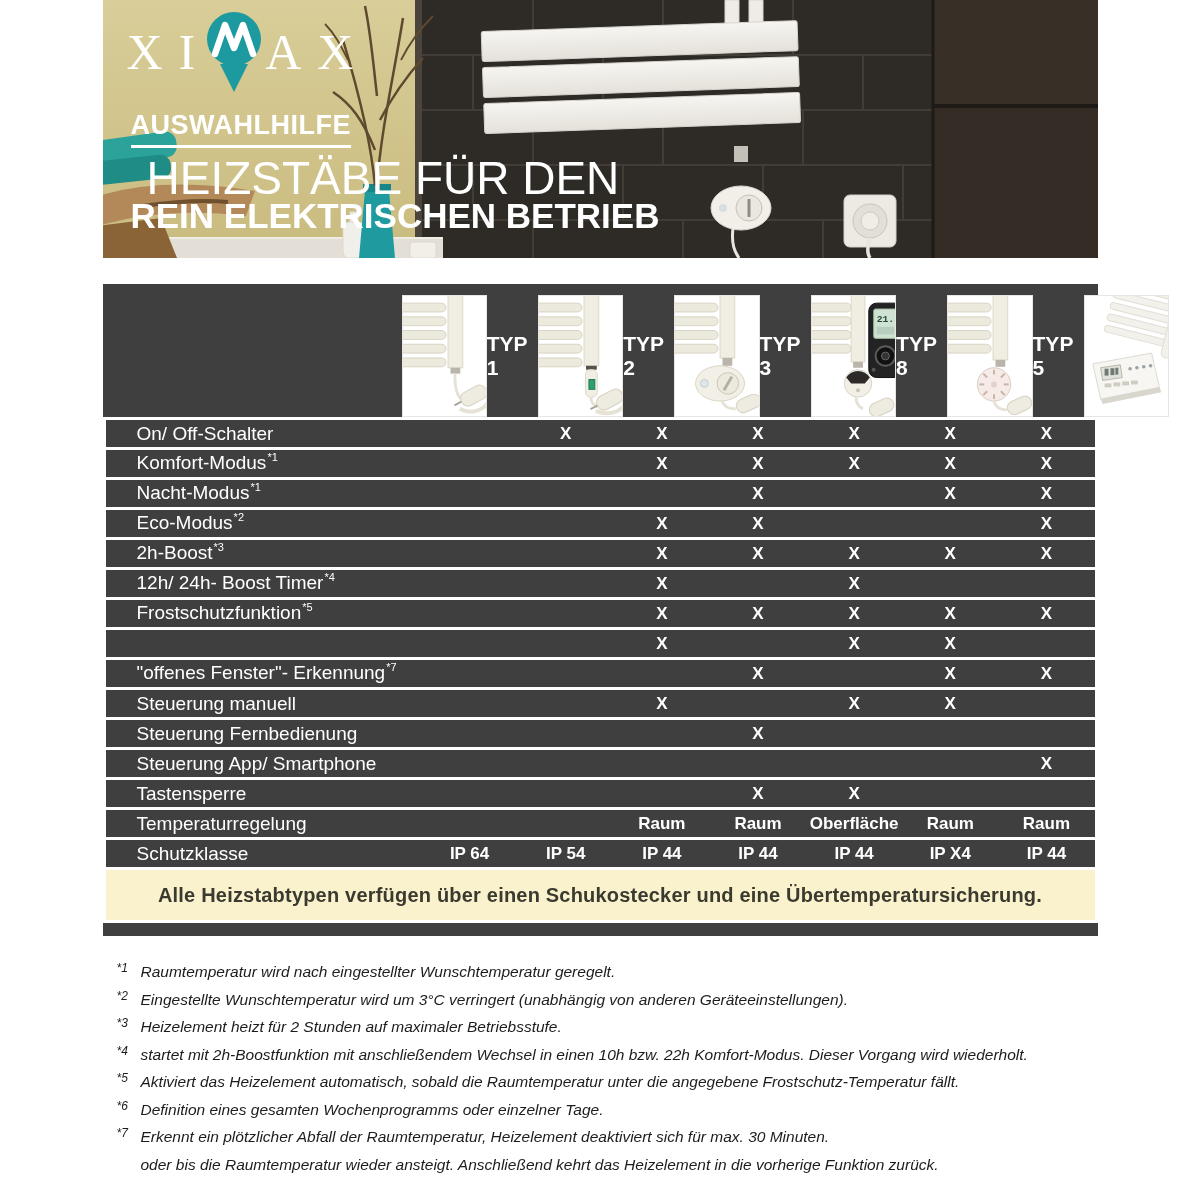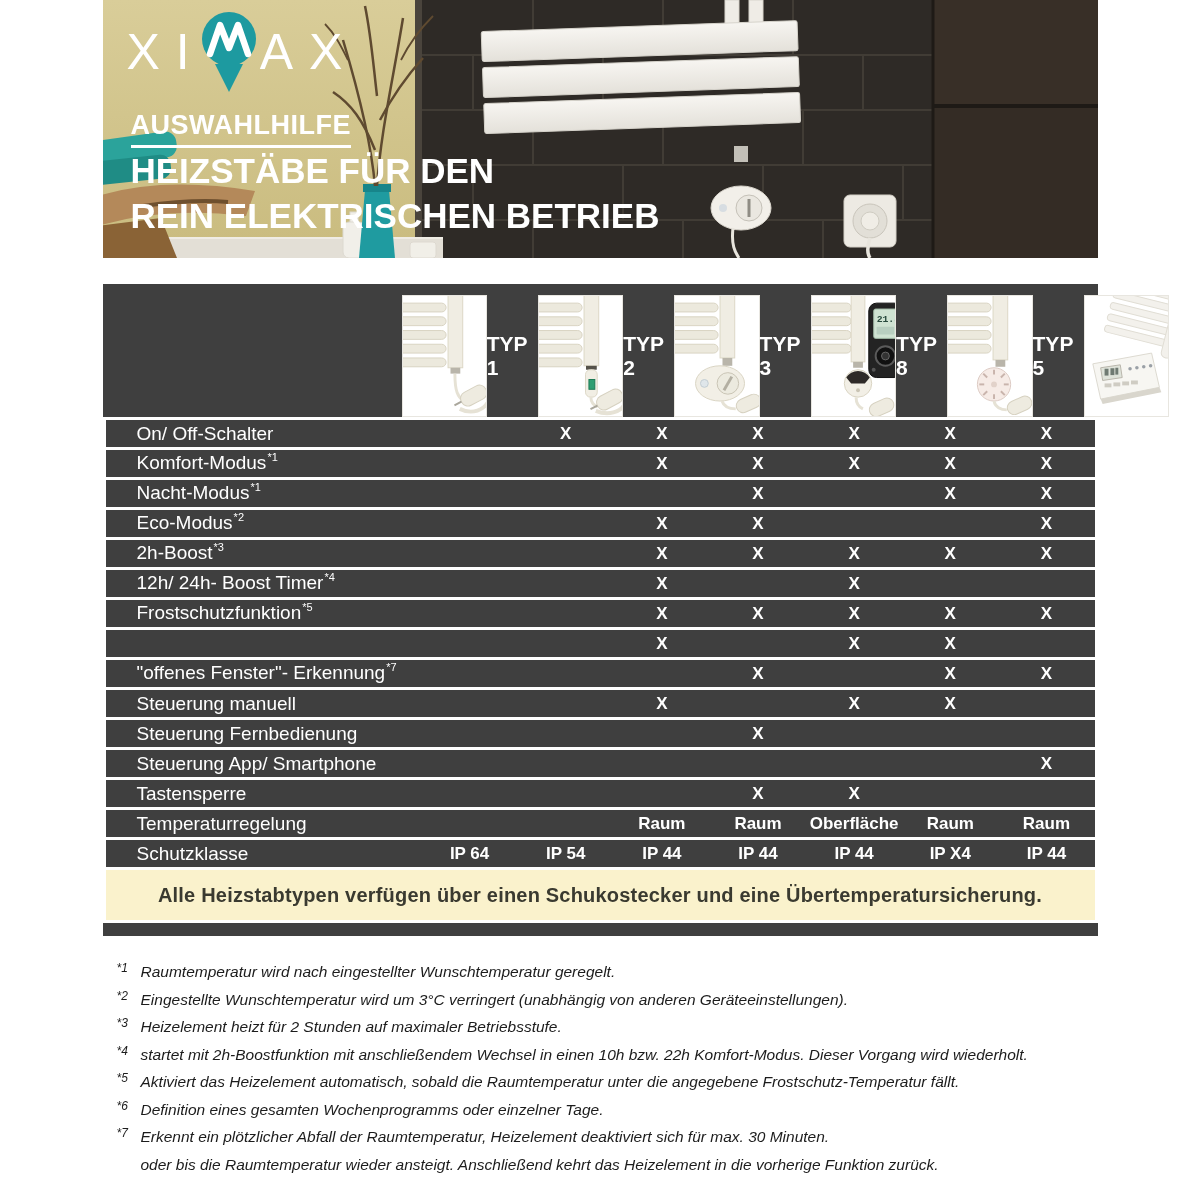--- a/index.html
+++ b/index.html
@@ -3,26 +3,26 @@
 <meta charset="utf-8">
 <style>
   html,body{margin:0;padding:0;background:#ffffff;}
   body{width:1200px;font-family:"Liberation Sans",sans-serif;-webkit-font-smoothing:antialiased;}
   .page{width:995px;margin:0 auto;padding-top:0;}
 
   
   .hero{position:relative;width:995px;height:258px;overflow:hidden;background:#d3c68c;}
   .hero svg.scene{position:absolute;left:0;top:0;}
   .logo{position:absolute;left:24px;top:12px;display:flex;align-items:flex-start;color:#fff;
-        font-size:50px;letter-spacing:16px;font-weight:400;line-height:1;}
+        font-size:50px;letter-spacing:16px;font-weight:400;line-height:1;font-family:Liberation Serif, serif;}
   .logo .lg-left,.logo .lg-right{padding-top:15px;}
   .logo .lg-mark{margin:0 2px 0 -6px;}
   .kicker{position:absolute;left:28px;top:110px;color:#fff;font-weight:bold;font-size:27px;
           letter-spacing:0.5px;border-bottom:3px solid #fff;padding-bottom:4px;}
-  .title-1{position:absolute;left:28px;top:151px;color:#fff;font-weight:bold;font-size:35px;letter-spacing:0px;}
+  .title-1{position:absolute;left:44px;top:151px;color:#fff;font-weight:normal;font-size:46px;letter-spacing:0px;}
   .title-2{position:absolute;left:28px;top:196px;color:#fff;font-weight:bold;font-size:35px;letter-spacing:0px;}
 
   
   .panel{background:#3f3f3f;margin-top:26px;padding-bottom:13px;}
   .band{display:grid;grid-template-columns:296px repeat(7,1fr);padding:11px 3px 0 3px;}
   .band-col{display:flex;flex-direction:row;align-items:center;}
   .product-img{width:94px;height:120px;background:#ffffff;border:1px solid #e8e6e0;overflow:hidden;}
   .typ-label{color:#fff;font-weight:bold;font-size:21px;margin-top:5px;margin-bottom:6px;letter-spacing:0px;}
 
   .twrap{border:3px solid #fff;margin:0;}

